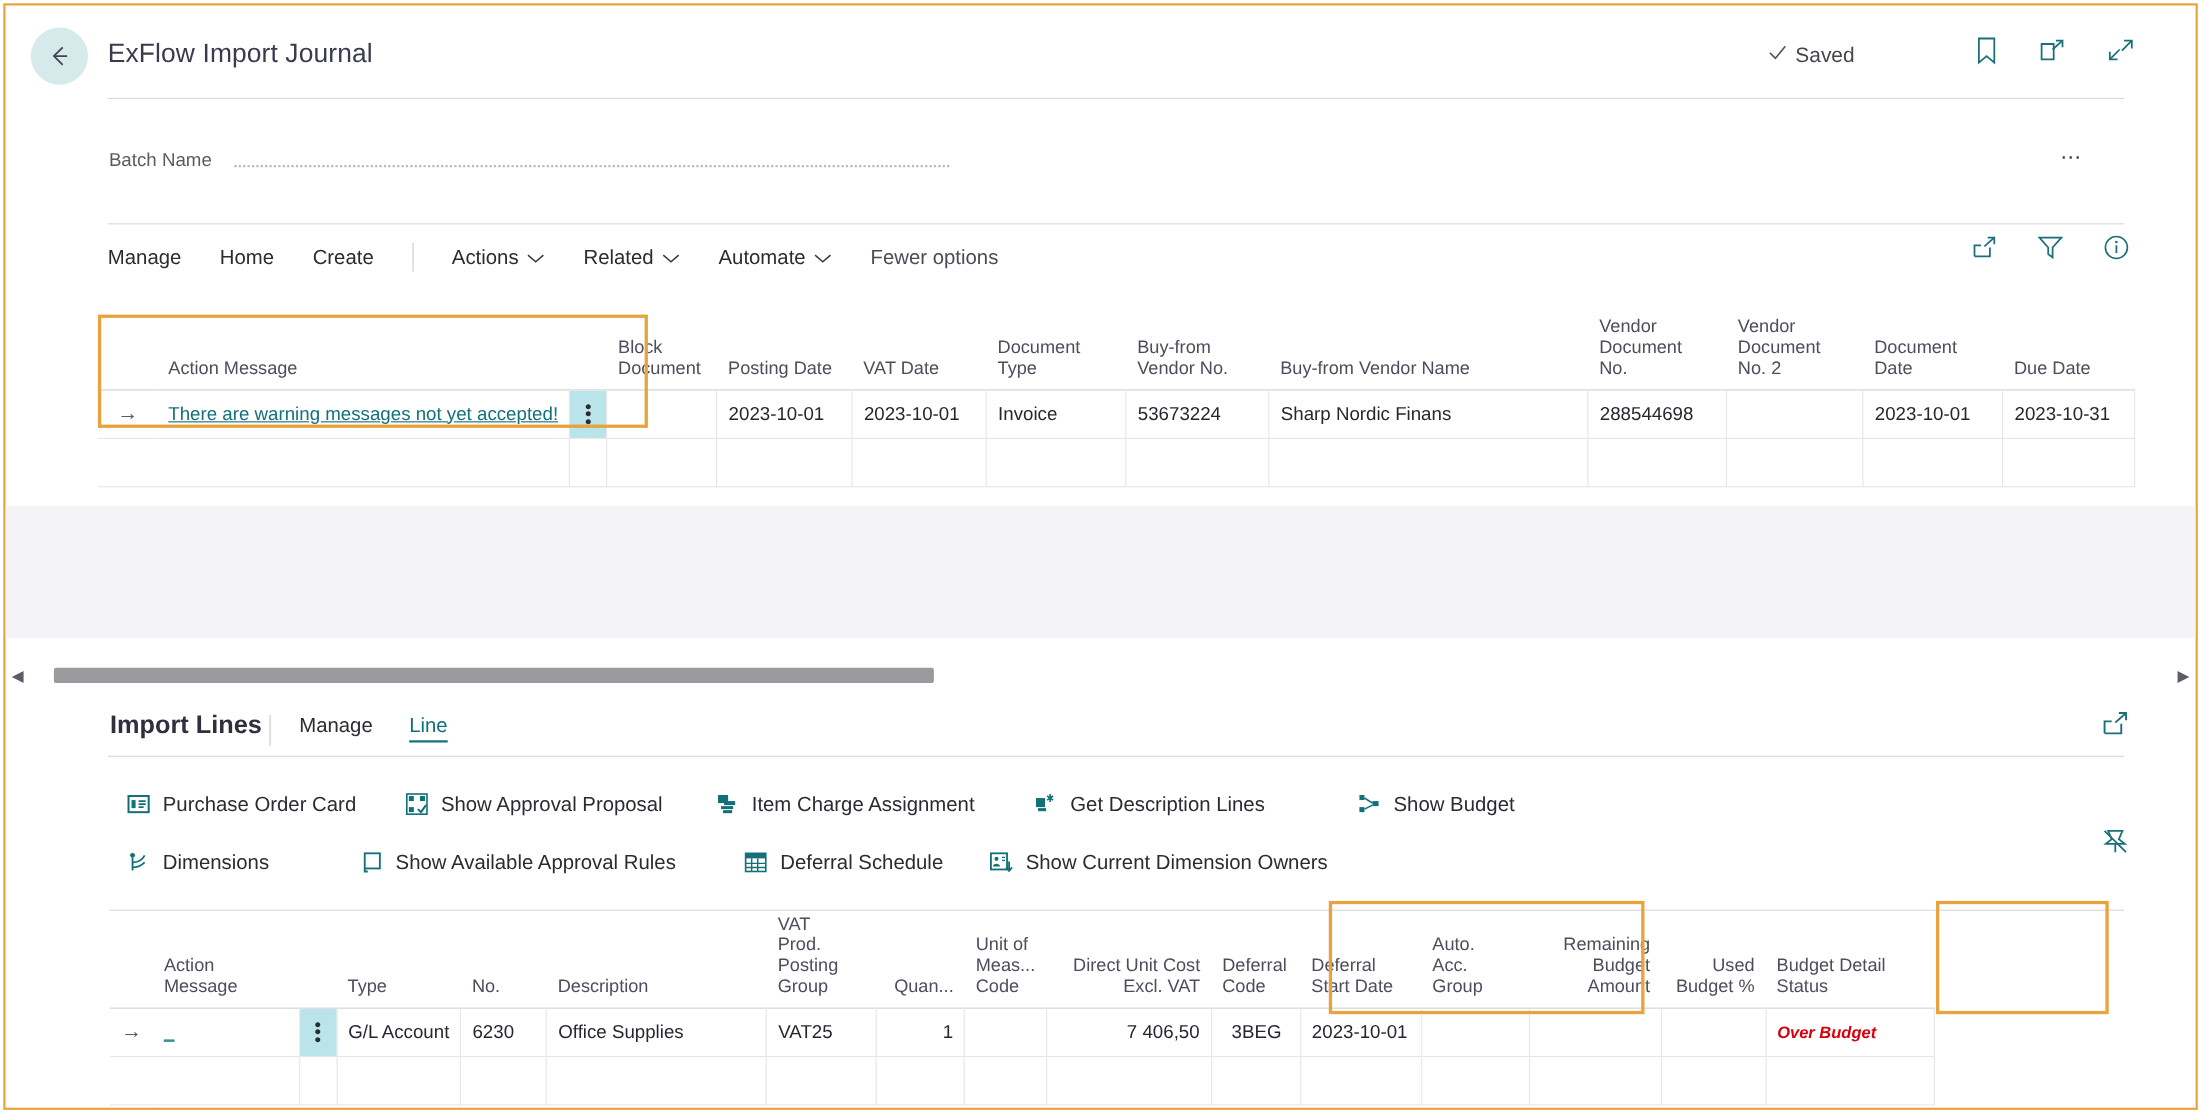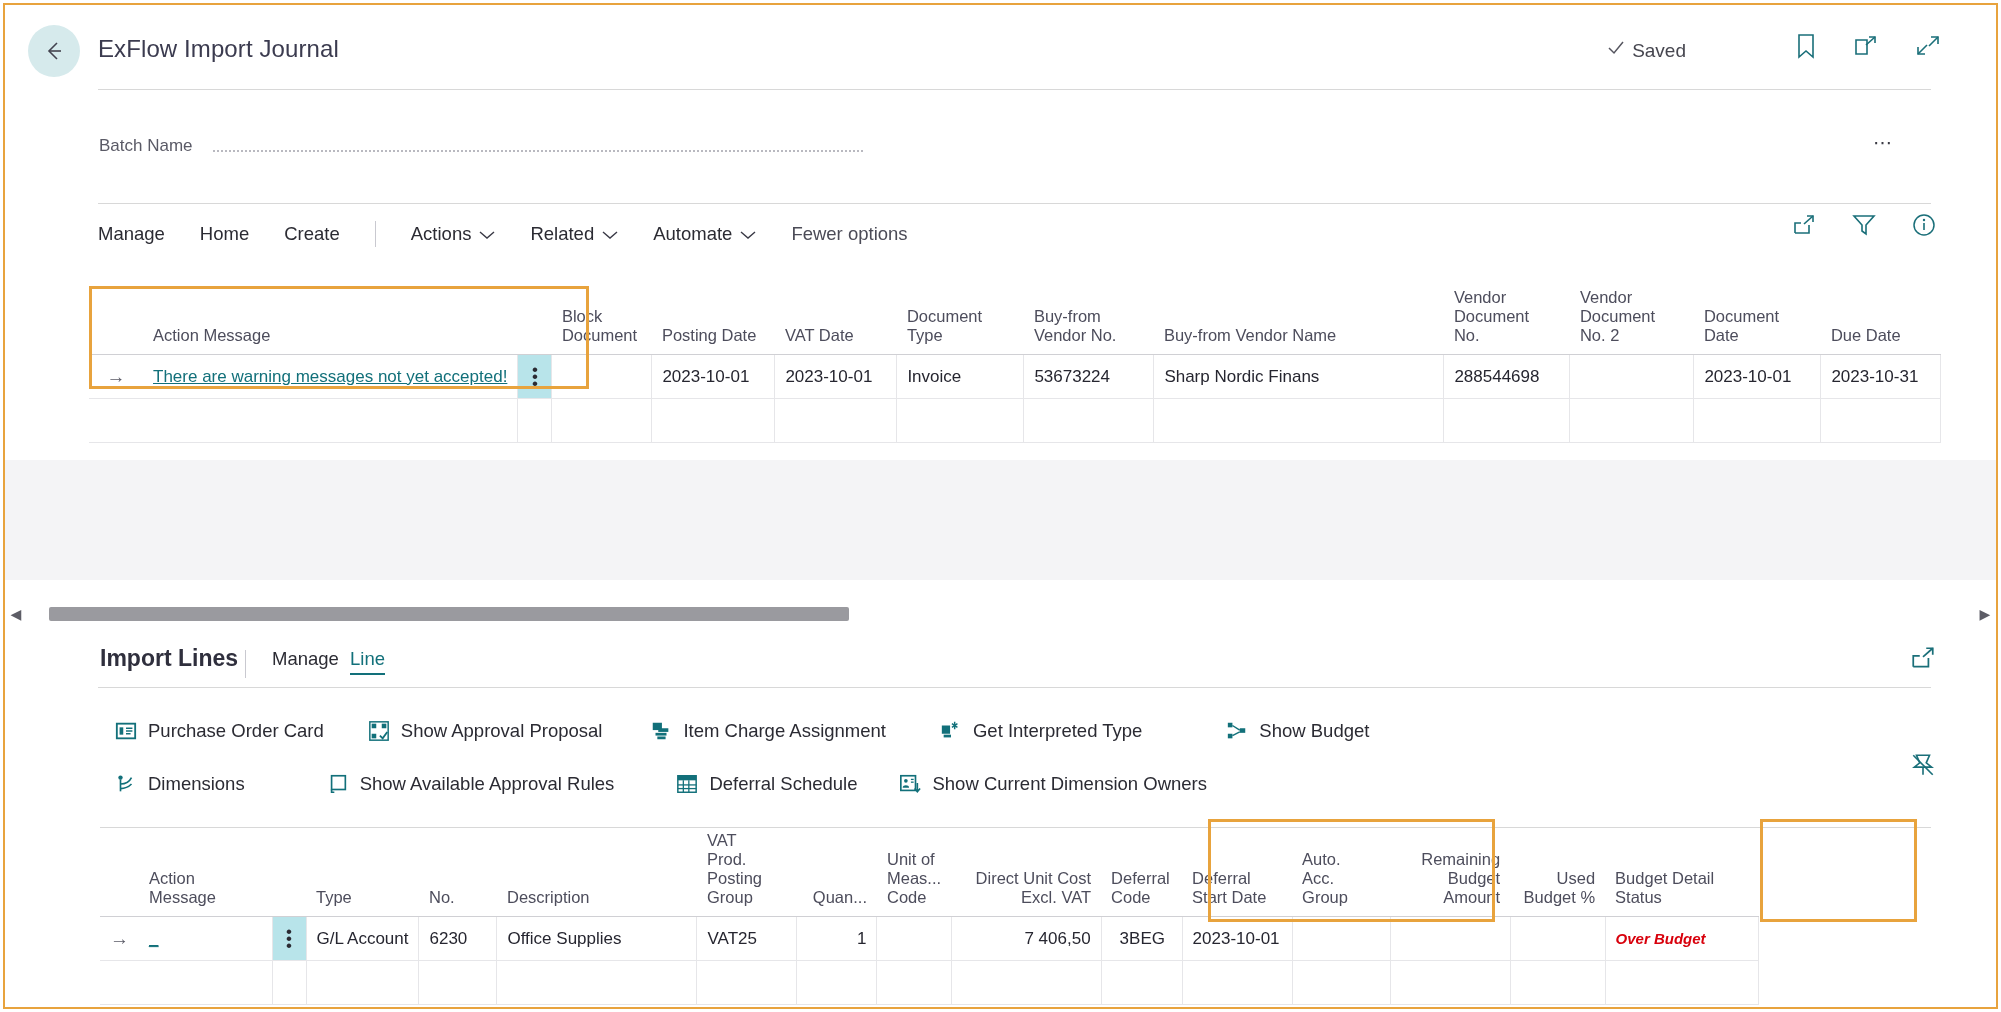--- a/index.html
+++ b/index.html
@@ -470,21 +470,21 @@
     <div class="track">
       <div class="thumb"></div>
     </div>
     <div class="arrow">▶</div>
   </div>
 
   <div class="lines-header">
     <div class="lines-title">Import Lines</div>
     <div class="lines-vdiv"></div>
     <div class="lines-tab" style="left:267px;">Manage</div>
-    <div class="lines-tab active" style="left:345px;">Line</div>
+    <div class="lines-tab active" style="left:367px;">Line</div>
     <div class="lines-share">
       <svg width="26" height="26" viewBox="0 0 24 24">
         <path d="M3 20 V10 H9" fill="none" stroke="#1a6f79" stroke-width="1.6"></path>
         <path d="M3 20 H17 V12" fill="none" stroke="#1a6f79" stroke-width="1.6"></path>
         <line x1="12" y1="11" x2="21" y2="3" stroke="#1a6f79" stroke-width="1.6"></line>
         <path d="M15 3 H21 V9" fill="none" stroke="#1a6f79" stroke-width="1.6"></path>
       </svg>
     </div>
   </div>
   <div class="lines-sep"></div>
@@ -526,21 +526,21 @@
         <span>Item Charge Assignment</span>
       </div>
       <div class="act-btn" style="margin-right: 84px;">
         <span class="act-icon">
           <svg width="22" height="22" viewBox="0 0 24 24">
             <rect x="2" y="6" width="9" height="9" fill="#12707a"></rect>
                 <rect x="4" y="16" width="8" height="3" fill="#12707a"></rect>
                 <path d="M16 2 L16 10 M13 4 L19 8 M19 4 L13 8" stroke="#12707a" stroke-width="1.6"></path>
           </svg>
         </span>
-        <span>Get Interpreted Type</span>
+        <span>Get Description Lines</span>
       </div>
       <div class="act-btn" style="margin-right: 0px;">
         <span class="act-icon">
           <svg width="22" height="22" viewBox="0 0 24 24">
             <rect x="2" y="3" width="5" height="5" fill="#12707a"></rect>
                 <rect x="2" y="15" width="5" height="5" fill="#12707a"></rect>
                 <rect x="15" y="9" width="6" height="5" fill="#12707a"></rect>
                 <line x1="7" y1="6" x2="15" y2="11" stroke="#12707a" stroke-width="1.6"></line>
                 <line x1="7" y1="17" x2="15" y2="13" stroke="#12707a" stroke-width="1.6"></line>
           </svg>

